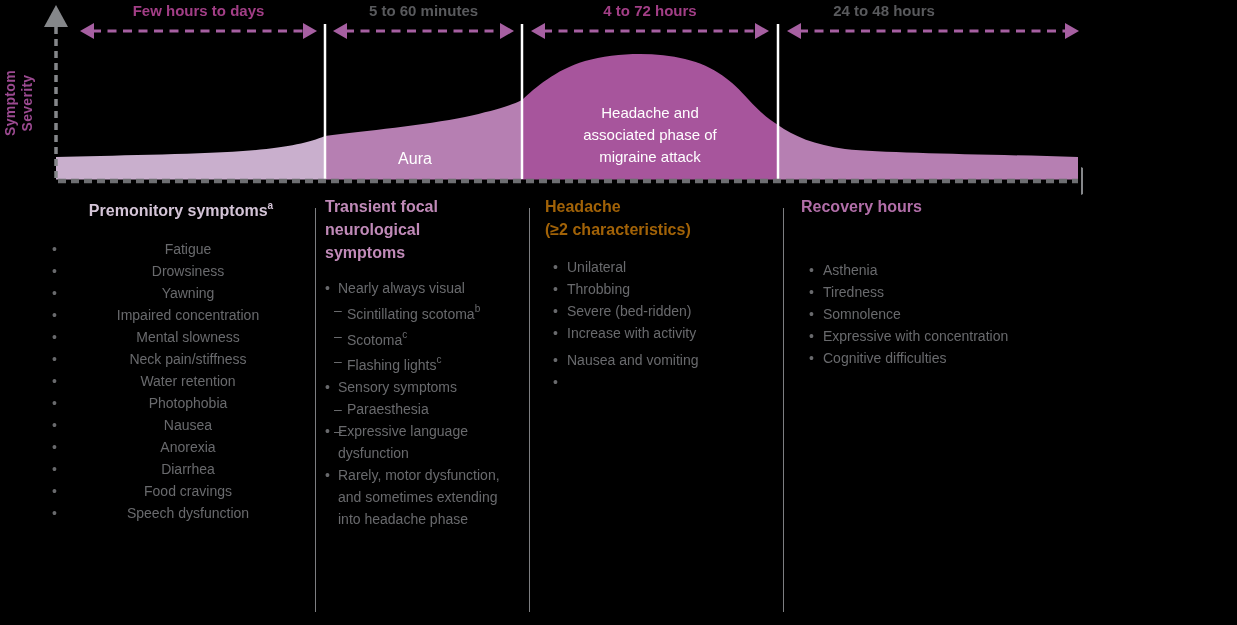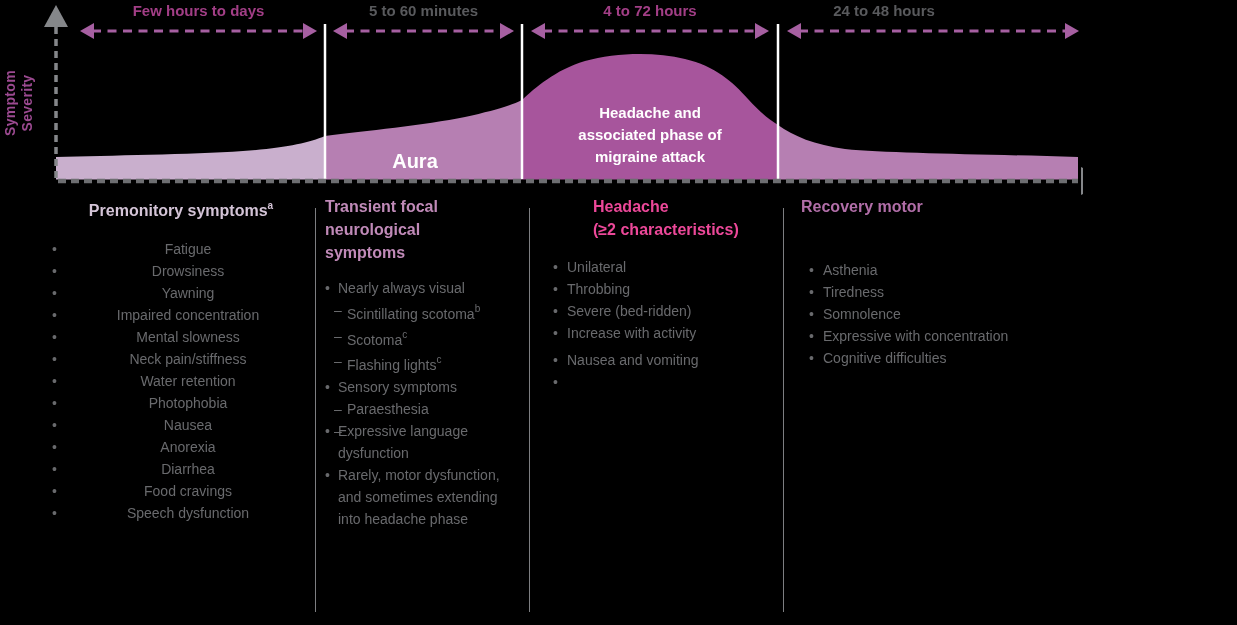--- a/index.html
+++ b/index.html
@@ -13,28 +13,28 @@
   .tl-purple{color:#a23e86;}
   .tl-gray{color:#595a5d;}
   
   #y-axis-label{
     position:absolute;left:-25px;top:85px;width:90px;height:36px;
     transform:rotate(-90deg);color:#9c4a91;font-weight:bold;font-size:14px;
     text-align:center;line-height:17px;white-space:pre-line;letter-spacing:.3px;
   }
   #x-axis-label{position:absolute;left:1113px;top:169px;color:#a3418d;font-weight:bold;font-size:17px;}
   
-  #aura-label{position:absolute;left:363px;top:150px;width:104px;text-align:center;color:#fff;font-weight:bold;font-size:20px;}
-  #headache-label{position:absolute;left:540px;top:102px;width:220px;text-align:center;color:#fff;font-weight:bold;font-size:15px;line-height:22px;white-space:pre-line;}
+  #aura-label{position:absolute;left:363px;top:150px;width:104px;text-align:center;color:#fff;font-weight:normal;font-size:16px;}
+  #headache-label{position:absolute;left:540px;top:102px;width:220px;text-align:center;color:#fff;font-weight:normal;font-size:15px;line-height:22px;white-space:pre-line;}
   
   .col{position:absolute;top:195px;}
   .col-header{font-size:16px;font-weight:bold;line-height:23px;white-space:pre-line;}
   .hdr-c1{color:#d4c4d7;}
   .hdr-c2{color:#c08ab8;}
-  .hdr-c3{color:#ec4899;margin-left:48px;}
+  .hdr-c3{color:#a16207;}
   .hdr-c4{color:#b16ea8;}
   sup{font-size:10px;position:relative;top:-1px;}
   .items{margin:0;padding:0;}
   .item{position:relative;font-size:14px;line-height:22px;color:#696a6d;list-style:none;}
   .item .b{position:absolute;left:0;}
   #col1{left:52px;width:258px;text-align:center;}
   #col1 .items{margin-top:16px;}
   #col1 .item{padding-left:14px;}
   #col2{left:325px;width:180px;}
   #col2 .items{margin-top:13px;}
@@ -188,21 +188,21 @@
       </div>
     <div class="items items2">
 
         <div class="item"><span class="b">•</span><span>Nausea and vomiting</span></div>
 
         <div class="item"><span class="b">•</span></div>
       </div>
   </div>
 
   <div id="col4" class="col">
-    <div class="col-header hdr-c4">Recovery motor</div>
+    <div class="col-header hdr-c4">Recovery hours</div>
     <div class="items">
 
         <div class="item"><span class="b">•</span><span>Asthenia</span></div>
 
         <div class="item"><span class="b">•</span><span>Tiredness</span></div>
 
         <div class="item"><span class="b">•</span><span>Somnolence</span></div>
 
         <div class="item"><span class="b">•</span><span>Expressive with concentration</span></div>
 

